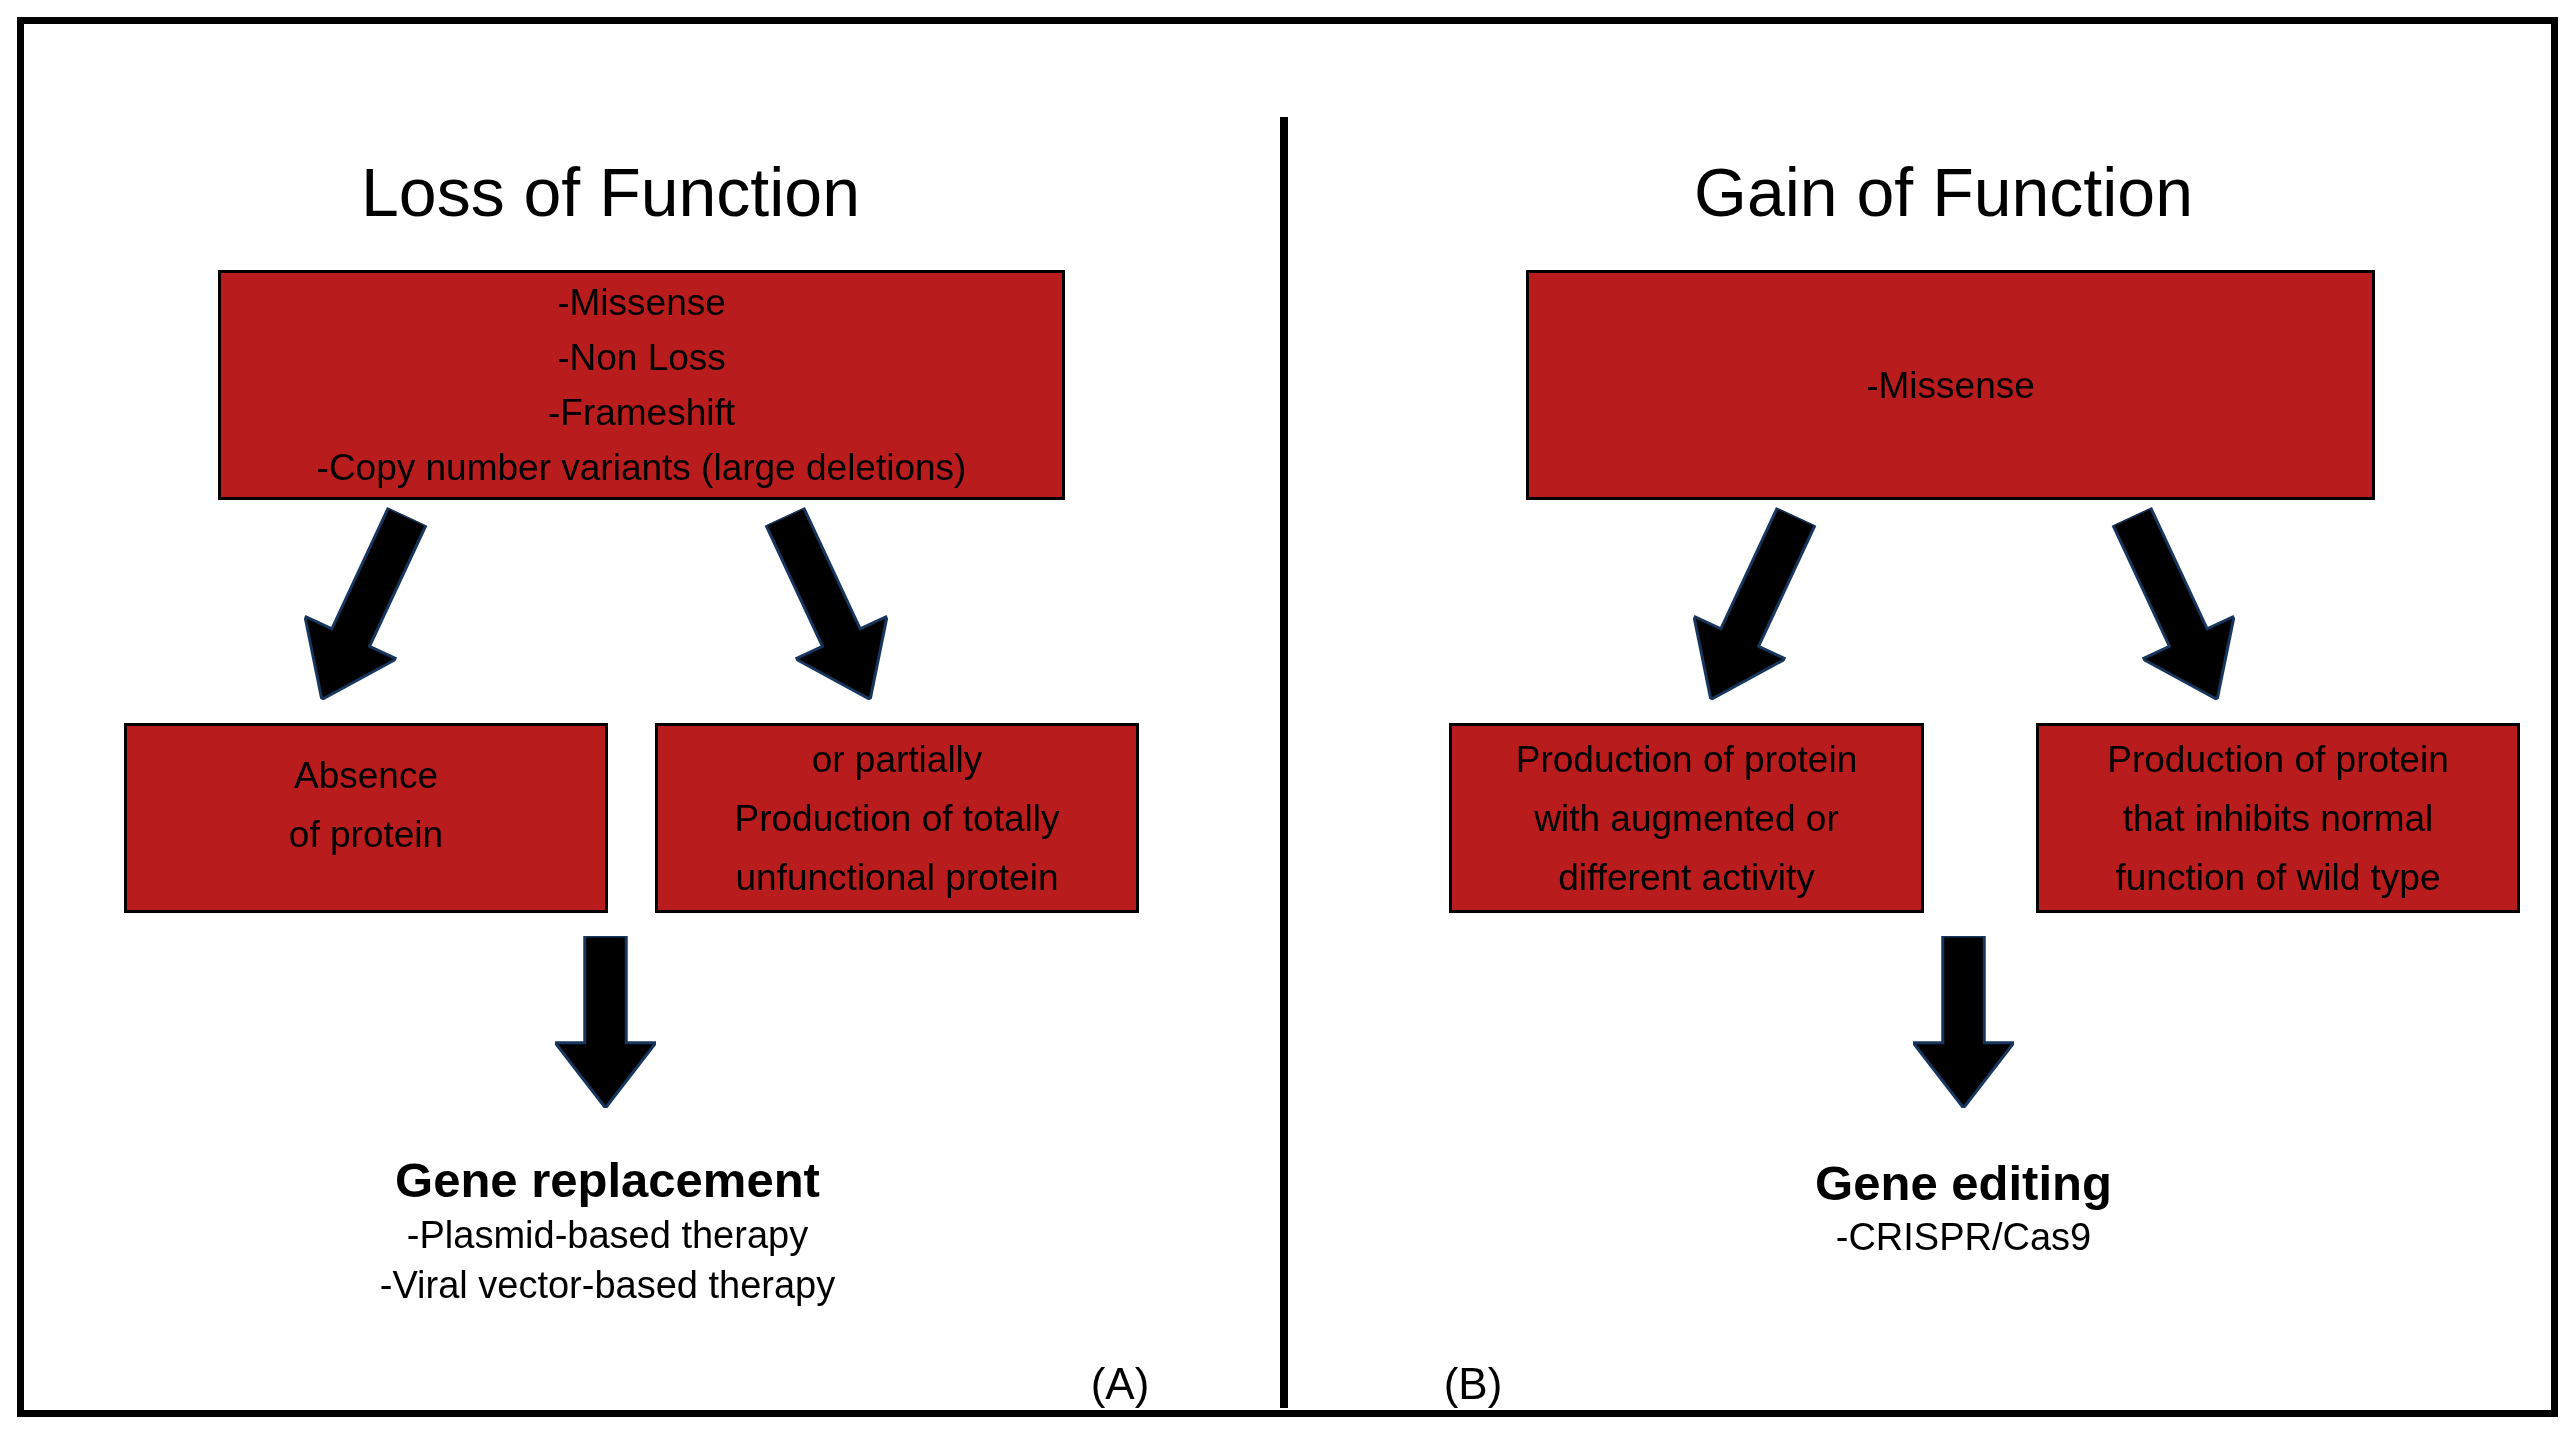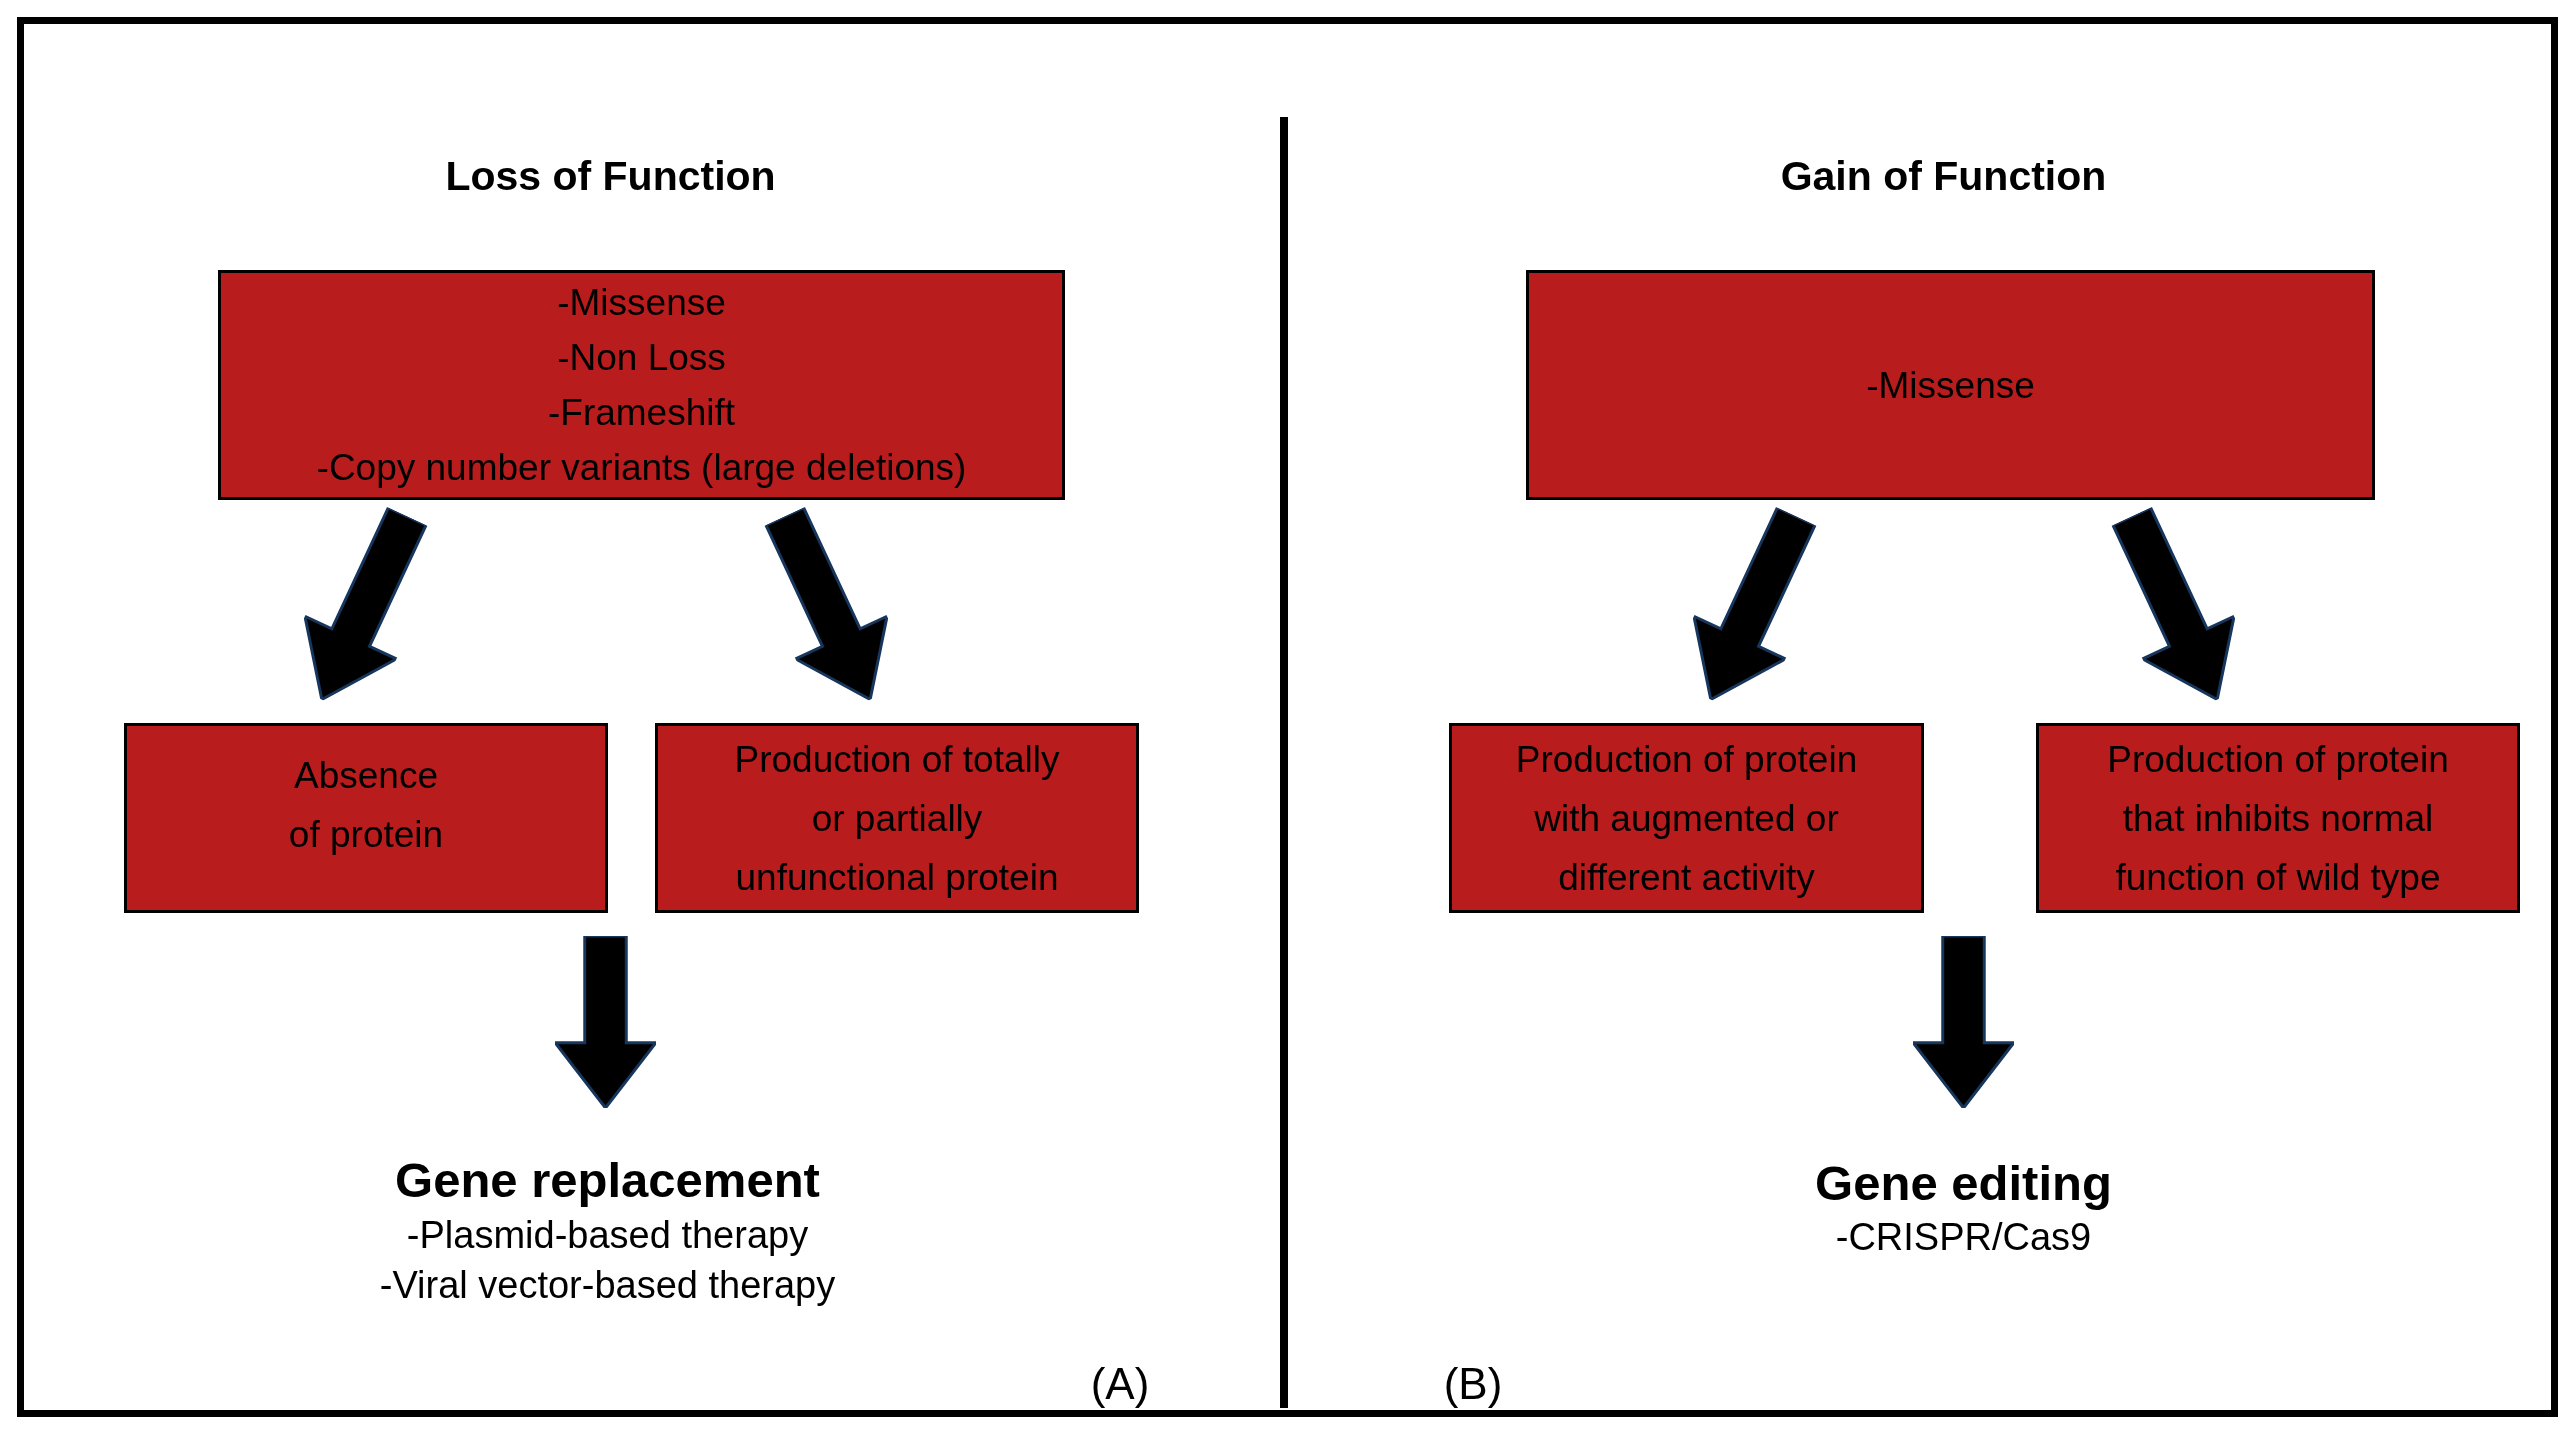--- a/index.html
+++ b/index.html
@@ -41,22 +41,22 @@
     transform-origin: center top;
     border-bottom: 7.1px solid #000000;
     padding: 0 7.1px 7.1px 7.1px;
     white-space: nowrap;
   }
   .panel-heading {
     position: absolute;
     top: 153px;
     width: 653px;
     text-align: center;
-    font-size: 41px;
-    font-weight: bold;
+    font-size: 68px;
+    font-weight: normal;
     white-space: nowrap;
   }
   .panel-heading.left  { left: 284px; }
   .panel-heading.right { left: 1617px; }
   .box {
     position: absolute;
     box-sizing: border-box;
     border: 3px solid #000000;
     background: #b91c1c;
     display: flex;
@@ -138,22 +138,22 @@
   <svg class="arrow tilt-right" style="left:777px; top:507px;" width="101" height="202" viewBox="0 0 170 340">
     <polygon points="50,0 120,0 120,225 170,225 85,340 0,225 50,225"></polygon>
   </svg>
 
   <div class="box outcome-box box-absence">
     <div class="box-line">Absence</div>
     <div class="box-line">of protein</div>
   </div>
 
   <div class="box outcome-box box-unfunct">
+    <div class="box-line">or partially</div>
     <div class="box-line">Production of totally</div>
-    <div class="box-line">or partially</div>
     <div class="box-line">unfunctional protein</div>
   </div>
 
   <svg class="arrow" style="left:555px; top:936px;" width="101" height="172" viewBox="0 0 170 290">
     <polygon points="50,0 120,0 120,180 170,180 85,290 0,180 50,180"></polygon>
   </svg>
 
   <div class="therapy-heading" style="left:311px; top:1152px;">Gene replacement</div>
   <div class="therapy-item" style="left:311px; top:1214px;">-Plasmid-based therapy</div>
   <div class="therapy-item" style="left:311px; top:1264px;">-Viral vector-based therapy</div>

